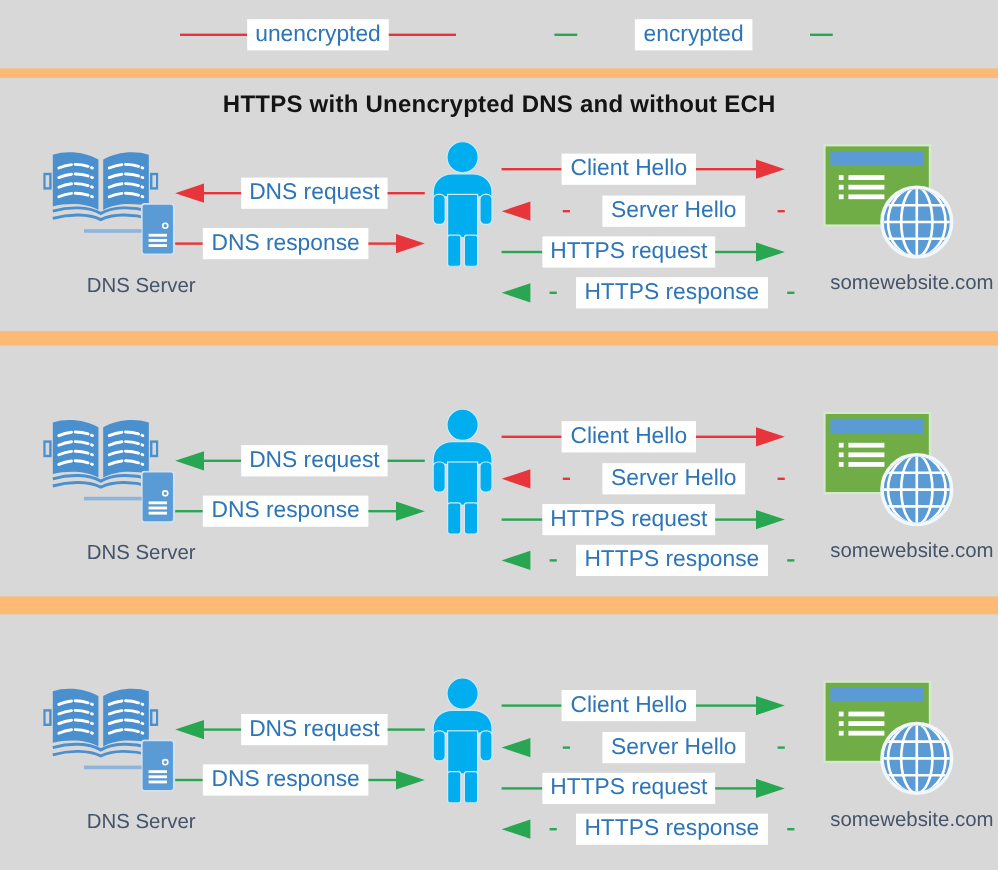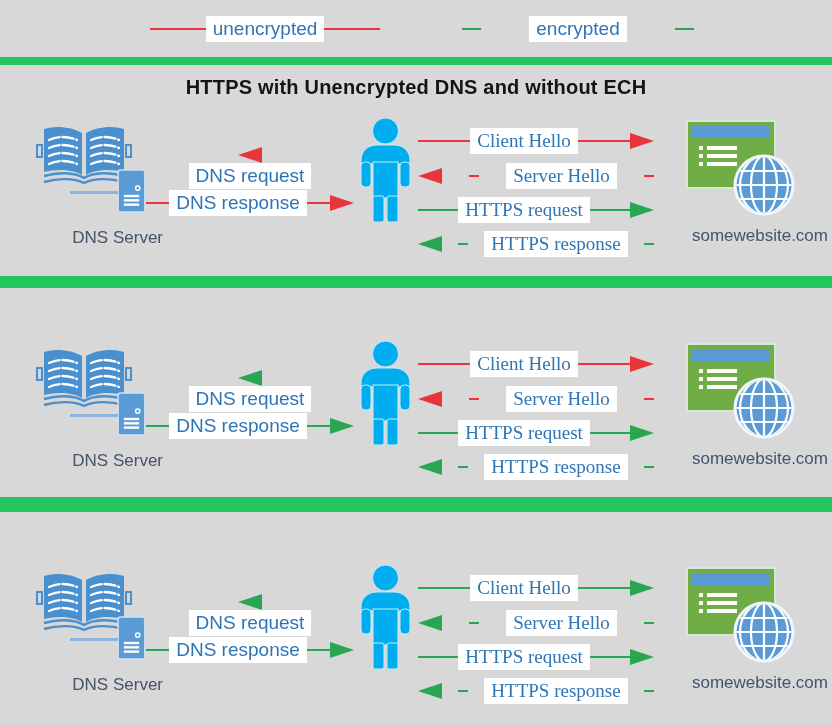--- a/index.html
+++ b/index.html
@@ -1,18 +1,18 @@
 <!DOCTYPE html>
 <html style="--unencrypted: #e8353b; --encrypted: #28a651; --panel-bg: #d8d8d8; --arrow-label-text: #2e75b6; --caption-text: #44546a; --title-text: #141414; --person-blue: #00aeef; --icon-blue: #5b9bd5; --icon-blue-border: #cfe2f3; --book-blue: #4a8fce; --website-green: #70ad47; --website-border: #d6e8cd; --connector-blue: #8eb4dc;"><head>
 <meta charset="utf-8">
 <style>
   * { margin:0; padding:0; box-sizing:border-box; }
   html,body { background:#ffffff; }
   body { font-family:"Liberation Sans", sans-serif; }
-  .canvas { position:relative; width:832px; height:725px; background:#22c55e; overflow:hidden; }
+  .canvas { position:relative; width:832px; height:725px; background:#fdba74; overflow:hidden; }
 
   .legend-bar { position:absolute; left:0; top:0; width:832px; height:57px; background:var(--panel-bg,#d8d8d8); }
 
   .panel { position:absolute; left:0; width:832px; background:var(--panel-bg,#d8d8d8); }
 
   .panel-title { position:absolute; left:0; top:11px; width:100%; text-align:center;
     font-size:20px; font-weight:700; color:var(--title-text,#141414); letter-spacing:0.2px; }
 
   .icon { position:absolute; line-height:0; }
   .connector { position:absolute; height:2.5px; background:var(--connector-blue,#8eb4dc); }
@@ -24,22 +24,22 @@
   .arrow-row, .legend-row { position:absolute; height:27px; display:flex; align-items:center; }
   .arrow-row .line, .legend-row .line { flex:1 1 auto; height:2px; background:var(--c,#888); min-width:6px; }
   .arrow-row .label, .legend-row .label { flex:0 0 auto; background:#ffffff; color:var(--arrow-label-text,#2e75b6);
     font-size:19px; line-height:23px; padding:1px 7px 2px 7px; white-space:nowrap; }
   .ah { flex:0 0 auto; width:0; height:0; border-top:8px solid transparent; border-bottom:8px solid transparent; }
   .ah-left  { border-right:24px solid var(--c,#888); }
   .ah-right { border-left:24px solid var(--c,#888); }
 
   
   .dns-row  { left:146px; width:208px; }
-  .web-row  { left:418px; width:236px;font-family:Liberation Serif, serif; }
-  .r-dns-0 { top:82px;flex-direction:column; }  .r-dns-1 { top:124px; }
+  .web-row  { left:418px; width:236px; }
+  .r-dns-0 { top:82px; }  .r-dns-1 { top:124px; }
   .r-web-0 { top:62px; }  .r-web-1 { top:97px;gap:27px; }
   .r-web-2 { top:131px; } .r-web-3 { top:165px;gap:16px; }
 
   .book-pos    { left:36px;  top:60px; }
   .server-pos  { left:117px; top:104px; }
   .person-pos  { left:358px; top:53px; }
   .website-pos { left:686px; top:55px; }
   .connector-pos { left:70px; top:126px; width:48px; }
 </style>
 </head>

